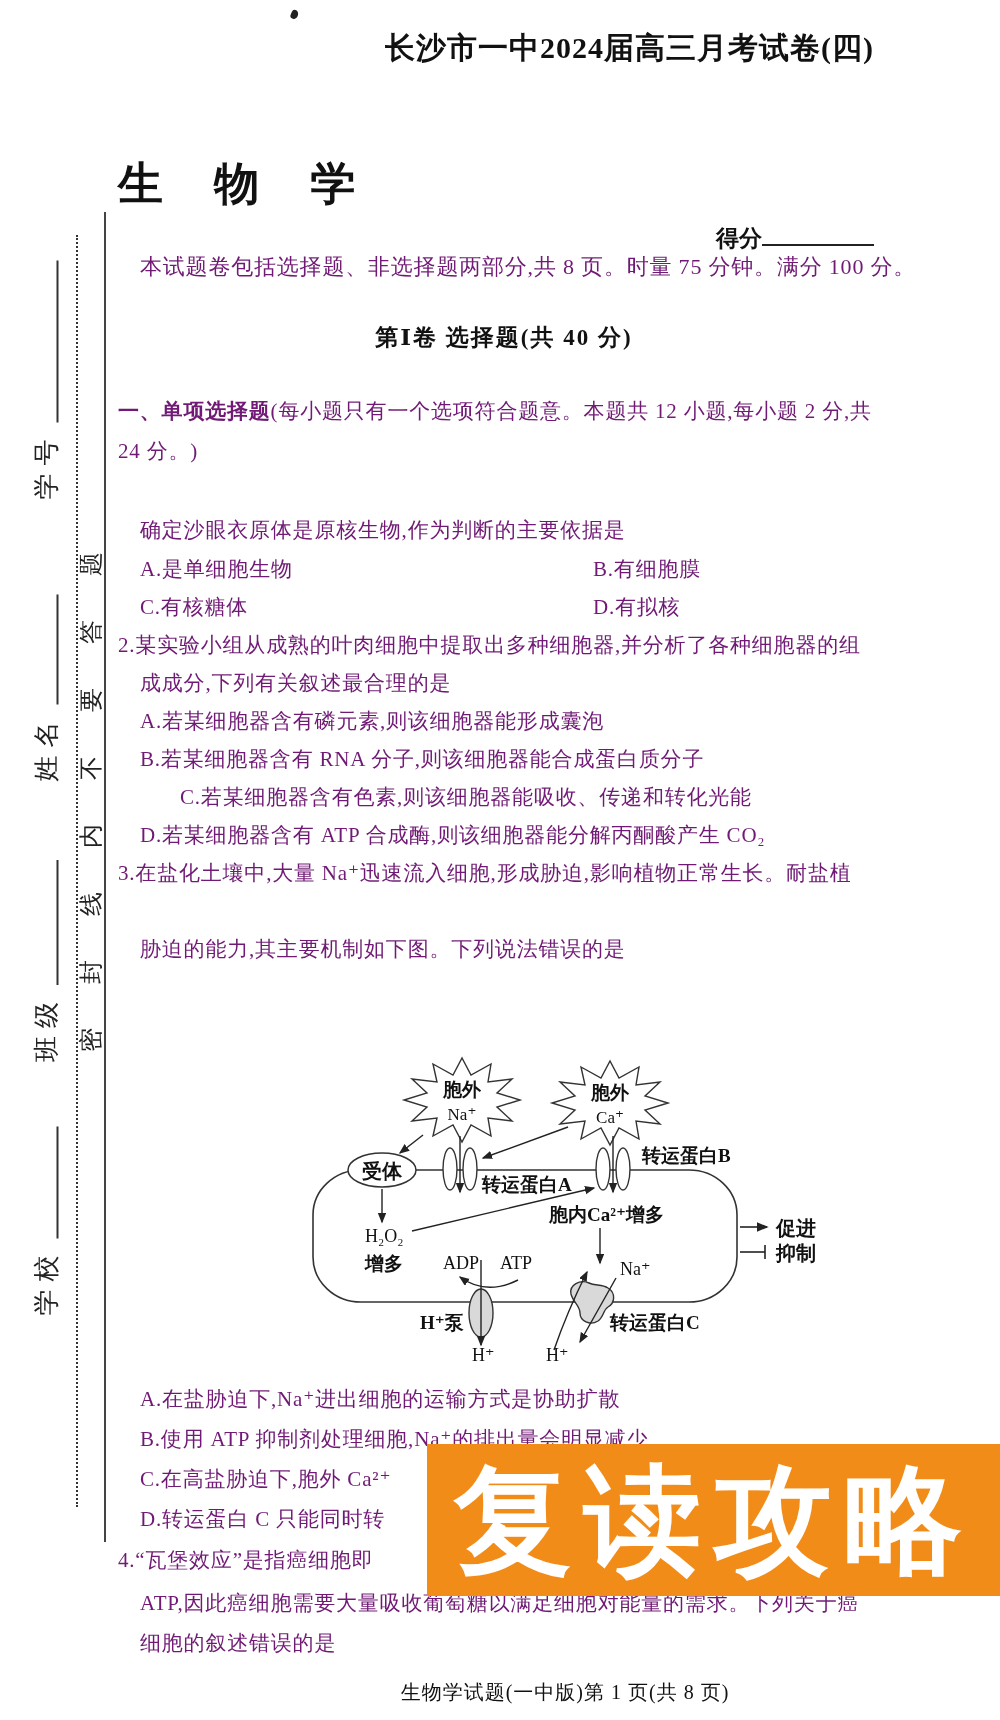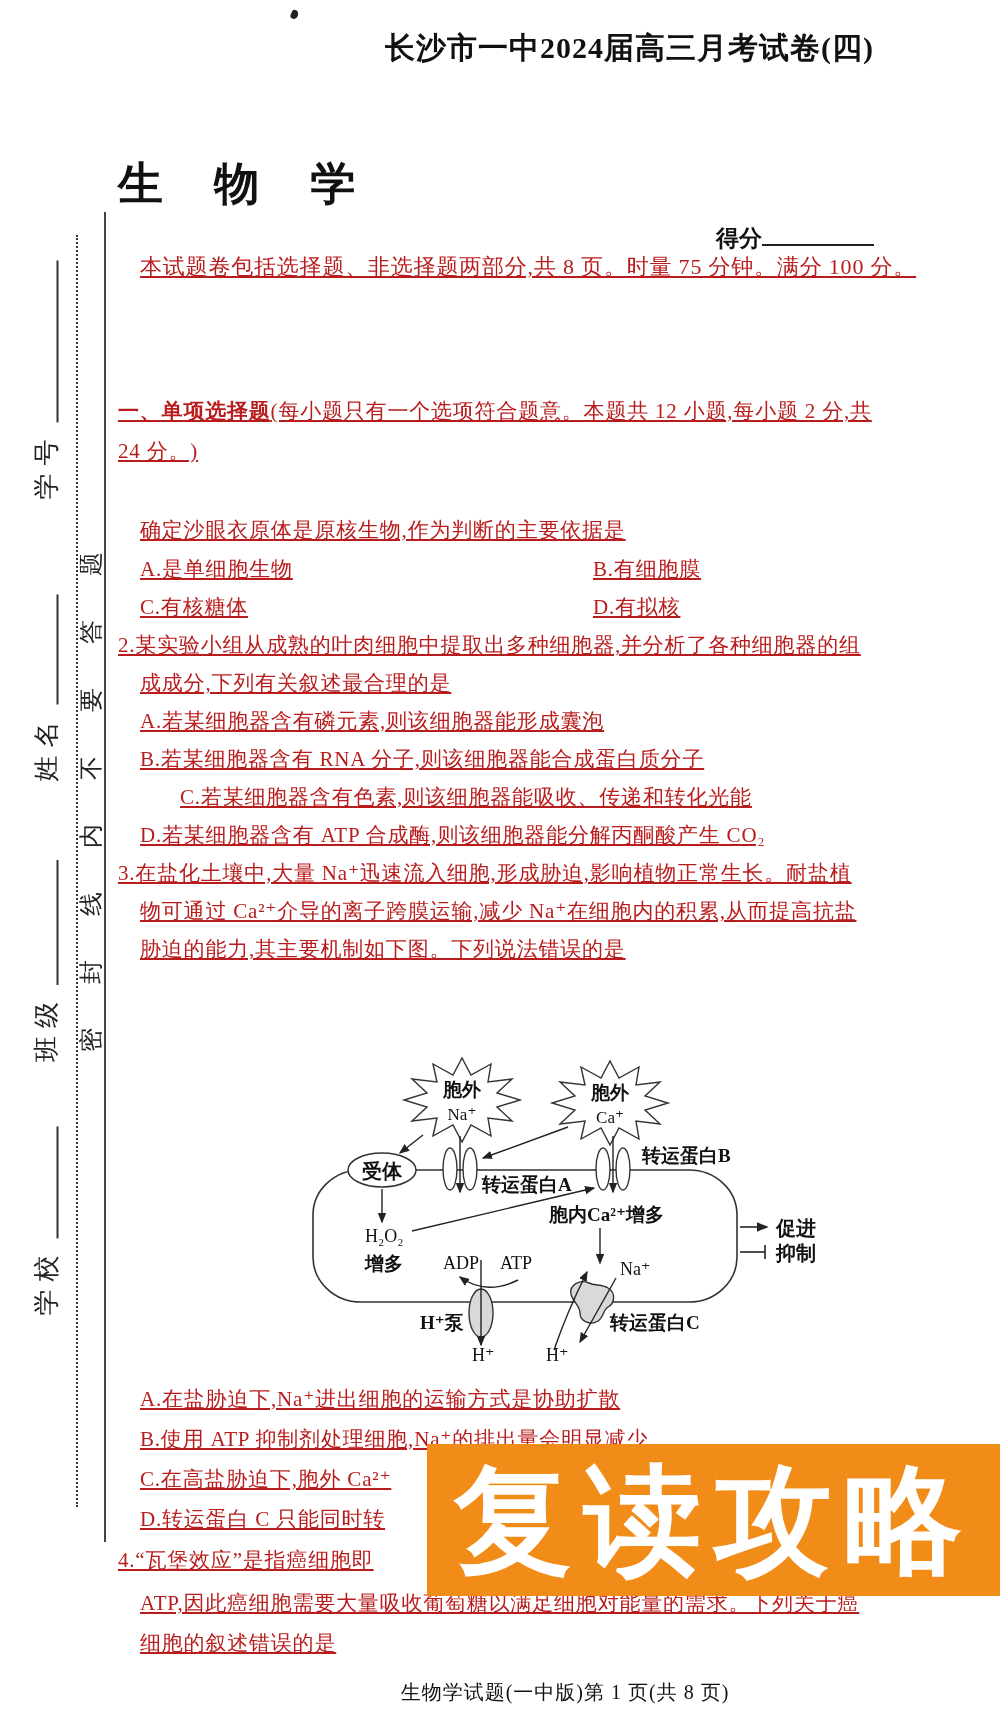--- a/index.html
+++ b/index.html
@@ -1,18 +1,18 @@
 <!DOCTYPE html>
 <html><head>
 <meta charset="utf-8">
 <style>
   html,body{margin:0;padding:0;background:#ffffff;}
   .page{position:relative;width:1000px;height:1720px;background:#fff;overflow:hidden;
         font-family:"Liberation Serif","DejaVu Serif",serif;color:#111;}
-  .ln{position:absolute;font-size:21px;letter-spacing:0.8px;white-space:nowrap;color:#b91c1c;text-decoration:underline;}
+  .ln{position:absolute;font-size:21px;letter-spacing:0.8px;white-space:nowrap;color:#701a75;}
   .b{font-weight:bold;}
   .title1{position:absolute;left:385px;top:28px;font-size:30px;font-weight:bold;letter-spacing:1px;white-space:nowrap;}
   .title2{position:absolute;left:118px;top:136px;width:772px;text-align:left;
           font-size:45px;font-weight:bold;letter-spacing:20px;margin-top:18px;}
   .score{position:absolute;left:716px;top:220px;font-size:23px;font-weight:bold;white-space:nowrap;}
   .scoreline{display:inline-block;width:112px;border-bottom:2px solid #222;height:24px;font-weight:normal;}
   .sec{position:absolute;left:118px;top:322px;width:772px;text-align:center;font-size:23px;font-weight:bold;letter-spacing:2px;}
   .footer{position:absolute;left:230px;top:1655px;width:670px;text-align:center;font-size:20px;letter-spacing:1px;margin-top:24px;}
   .inkdot{position:absolute;left:291px;top:10px;width:7px;height:9px;background:#222;border-radius:40% 60% 55% 45%;transform:rotate(25deg);}
   
@@ -35,41 +35,41 @@
 <div class="page">
 
   <div class="inkdot"></div>
 
   <div class="title1">长沙市一中2024届高三月考试卷(四)</div>
   <div class="title2">生 物 学</div>
   <div class="score">
     <span>得分</span><span class="scoreline"></span>
   </div>
   <div class="ln" style="left:140px;top:252px;font-size:22px;">本试题卷包括选择题、非选择题两部分,共 8 页。时量 75 分钟。满分 100 分。</div>
+  <div class="sec">第Ⅰ卷  选择题(共 40 分)</div>
 
   <div class="ln" style="left:118px;top:397px;">
     <span class="b">一、单项选择题</span><span>(每小题只有一个选项符合题意。本题共 12 小题,每小题 2 分,共</span>
   </div>
   <div class="ln" style="left:118px;top:437px;">24 分。)</div>
 
   <div class="ln" style="left:140px;top:516px;">确定沙眼衣原体是原核生物,作为判断的主要依据是</div>
   <div class="ln" style="left:140px;top:555px;">A.是单细胞生物</div>
   <div class="ln" style="left:593px;top:555px;">B.有细胞膜</div>
   <div class="ln" style="left:140px;top:593px;">C.有核糖体</div>
   <div class="ln" style="left:593px;top:593px;">D.有拟核</div>
 
   <div class="ln" style="left:118px;top:631px;">2.某实验小组从成熟的叶肉细胞中提取出多种细胞器,并分析了各种细胞器的组</div>
   <div class="ln" style="left:140px;top:669px;">成成分,下列有关叙述最合理的是</div>
   <div class="ln" style="left:140px;top:707px;">A.若某细胞器含有磷元素,则该细胞器能形成囊泡</div>
   <div class="ln" style="left:140px;top:745px;">B.若某细胞器含有 RNA 分子,则该细胞器能合成蛋白质分子</div>
   <div class="ln" style="left:140px;top:783px;margin-left:40px;">C.若某细胞器含有色素,则该细胞器能吸收、传递和转化光能</div>
   <div class="ln" style="left:140px;top:821px;">D.若某细胞器含有 ATP 合成酶,则该细胞器能分解丙酮酸产生 CO₂</div>
 
   <div class="ln" style="left:118px;top:859px;">3.在盐化土壤中,大量 Na⁺迅速流入细胞,形成胁迫,影响植物正常生长。耐盐植</div>
-  <div class="ln" style="left:140px;top:897px;">物可通过 Ca²⁺介导的离子跨膜运输,减少 Na⁺在细胞内的积累,从而提高抗盐</div>
   <div class="ln" style="left:140px;top:935px;">胁迫的能力,其主要机制如下图。下列说法错误的是</div>
 
   <svg style="position:absolute;left:270px;top:960px;" width="560" height="420" viewBox="0 0 560 420">
     <defs>
       <marker id="ah" markerWidth="9" markerHeight="8" refX="6.5" refY="3" orient="auto">
         <path d="M0,0 L7.5,3 L0,6 z" fill="#222"></path>
       </marker>
     </defs>
 
     <rect x="43" y="210" width="424" height="132" rx="48" ry="45" fill="none" stroke="#333" stroke-width="1.6"></rect>

